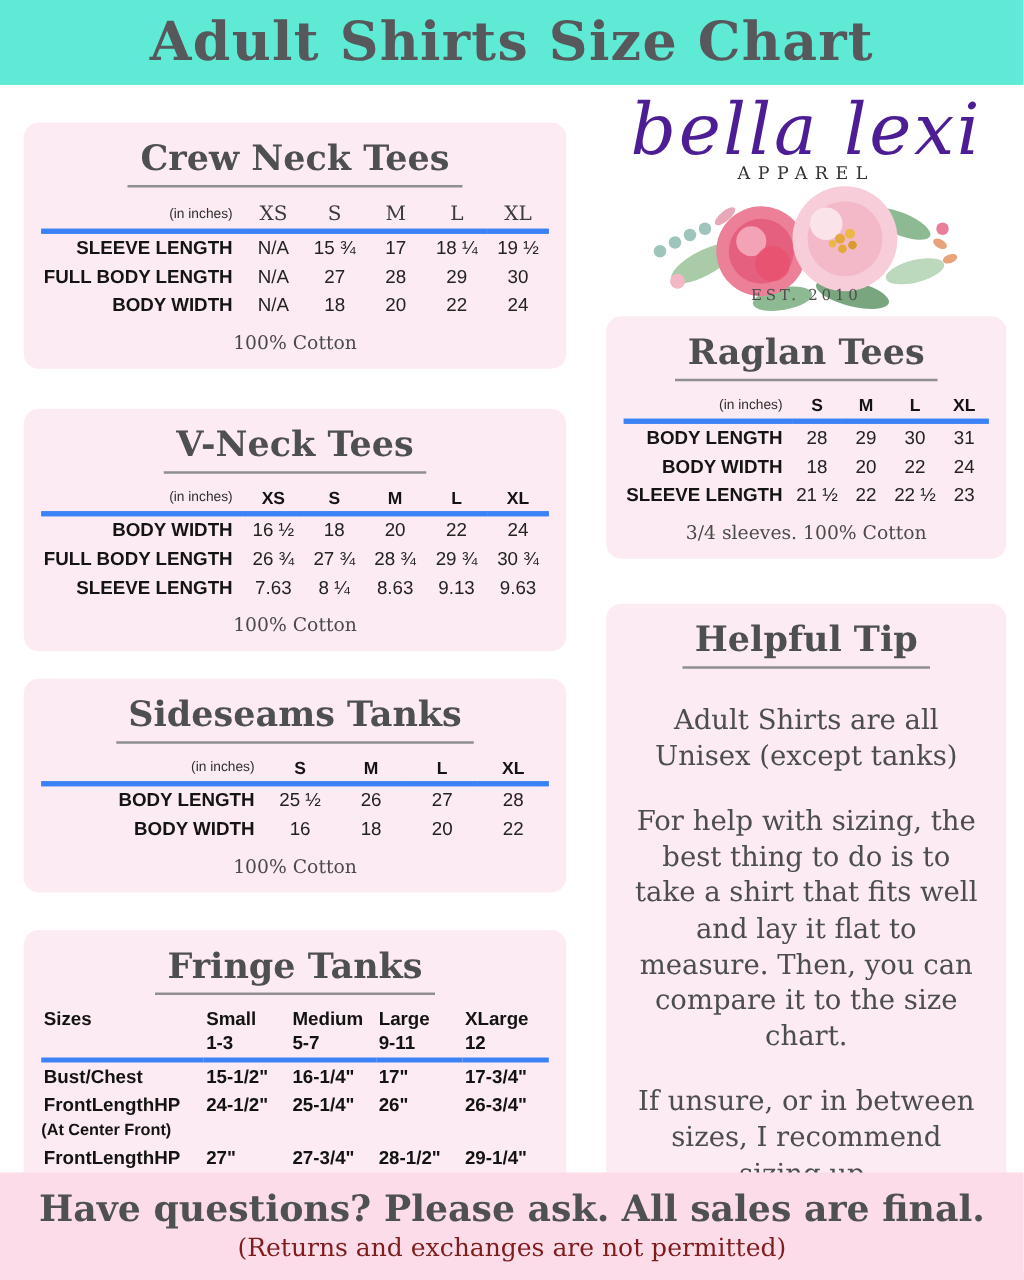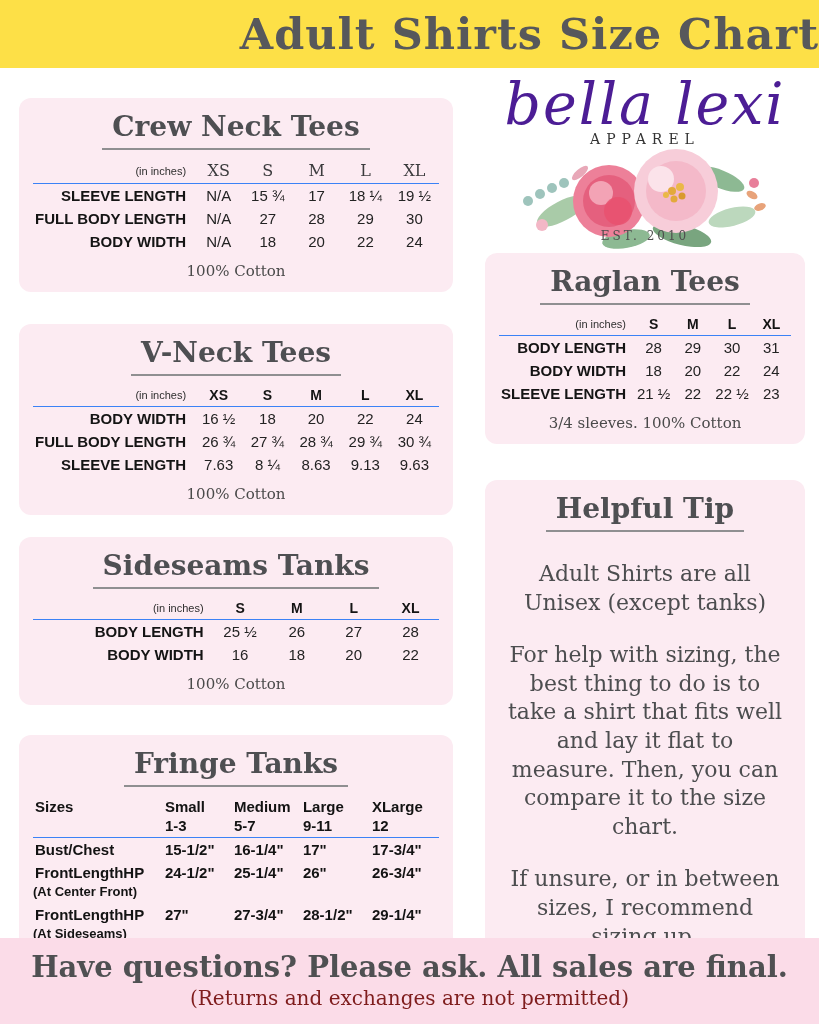--- a/index.html
+++ b/index.html
@@ -7,22 +7,22 @@
   body {
     width: 819px; height: 1024px;
     background: #ffffff;
     font-family: "Liberation Sans", sans-serif;
     position: relative;
     overflow: hidden;
   }
 
   
   .top-band {
-    height: 68px; background: #fde047;
-    display: flex; align-items: center; justify-content: flex-end;
+    height: 68px; background: #5eead4;
+    display: flex; align-items: center; justify-content: center;
   }
   .page-title {
     font-family: "DejaVu Serif", serif;
     font-size: 43px; font-weight: 700;
     color: #57585b; letter-spacing: 1px; margin: 0;
   }
 
   
   .content {
     display: flex; gap: 32px;
@@ -41,21 +41,21 @@
   .mb30 { margin-bottom: 30px; } .mb36 { margin-bottom: 36px; }
   .card-title { text-align: center; margin: 2px 0 8px; }
   .card-title .t {
     font-family: "DejaVu Serif", serif;
     font-size: 28px; font-weight: 700; color: #4e4f52;
     display: inline-block; border-bottom: 2px solid #8f8f91;
     padding: 0 10px 5px;
   }
 
   table { width: 100%; border-collapse: collapse; }
-  thead tr { border-bottom: 1px solid #3b82f6; }
+  thead tr { border-bottom: 4px solid #3b82f6; }
   th, td { padding: 3px 2px; }
   .unit { font-size: 11px; font-weight: 400; color: #2e2e2e; text-align: right; padding-right: 8px; white-space: nowrap; }
   th.size { text-align: center; }
   .serif-head th.size { font-family: "DejaVu Serif", serif; font-weight: 400; font-size: 16px; color: #3b3b3d; }
   .bold-head th.size  { font-size: 14px; font-weight: 700; color: #131313; }
   th.rowlabel { text-align: right; font-size: 15px; font-weight: 700; color: #141414; white-space: nowrap; padding-right: 8px; }
   td.val { text-align: center; font-size: 15px; color: #232323; }
   .col-label5 { width: 38%; } .col-size5 { width: 12.4%; }
   .col-label4 { width: 44%; } .col-size4 { width: 14%; }
   .note {

